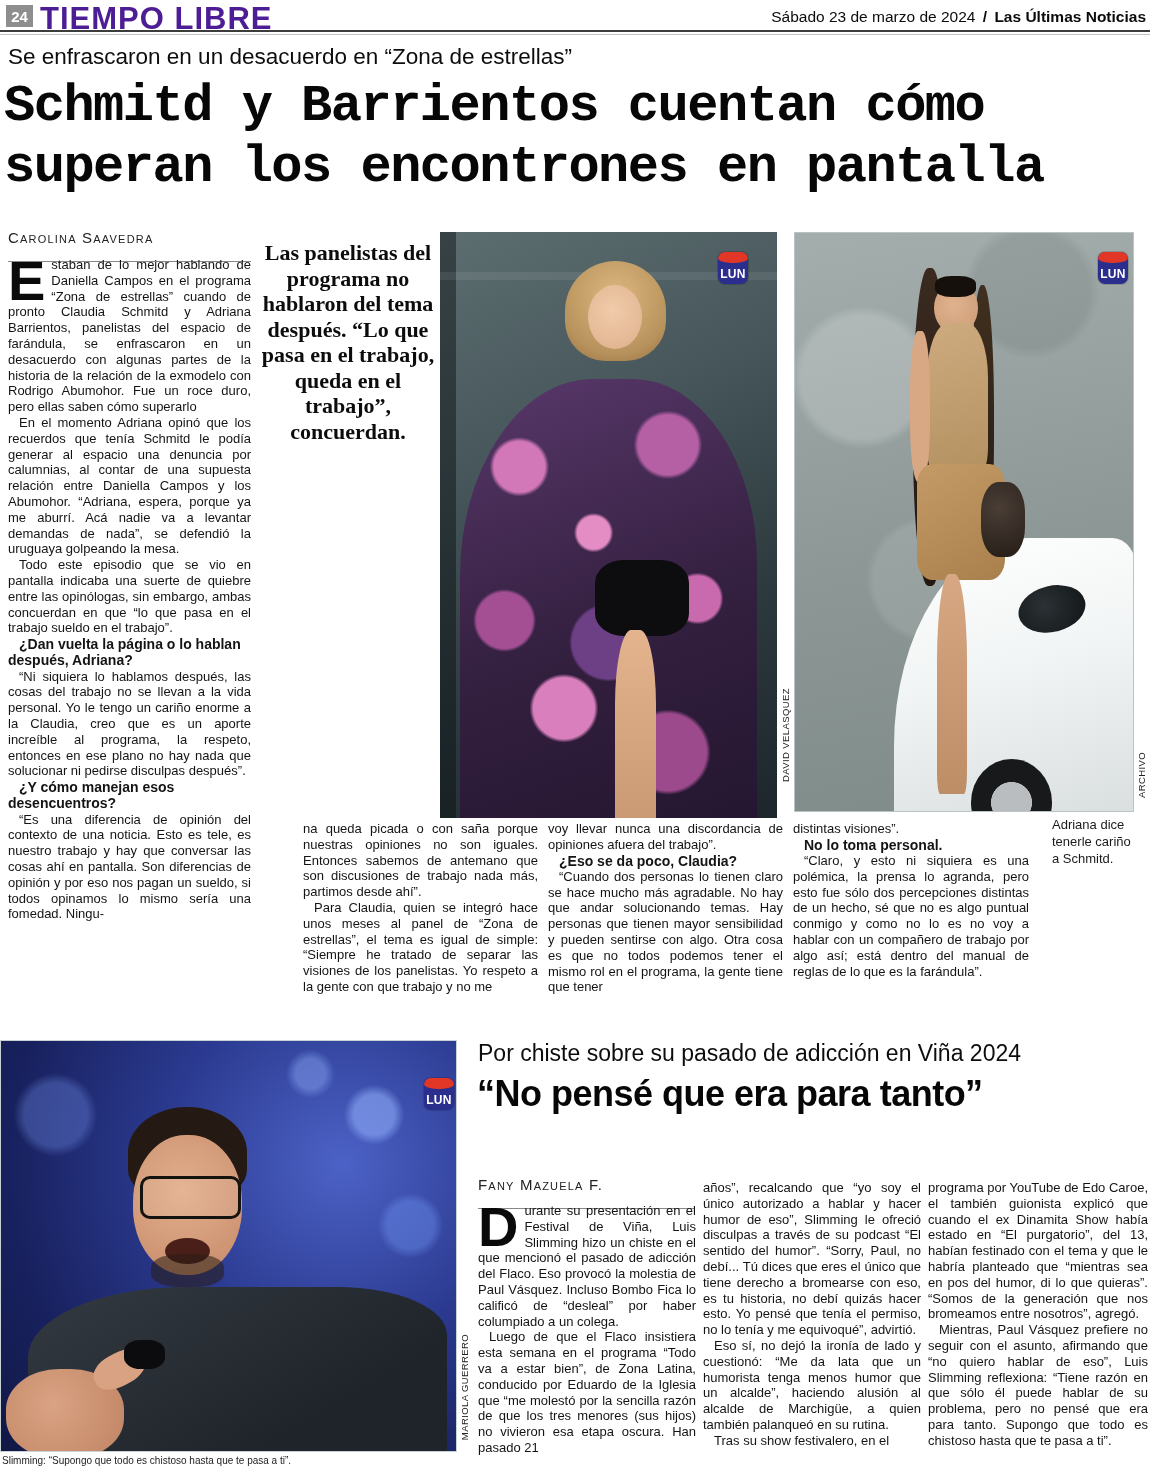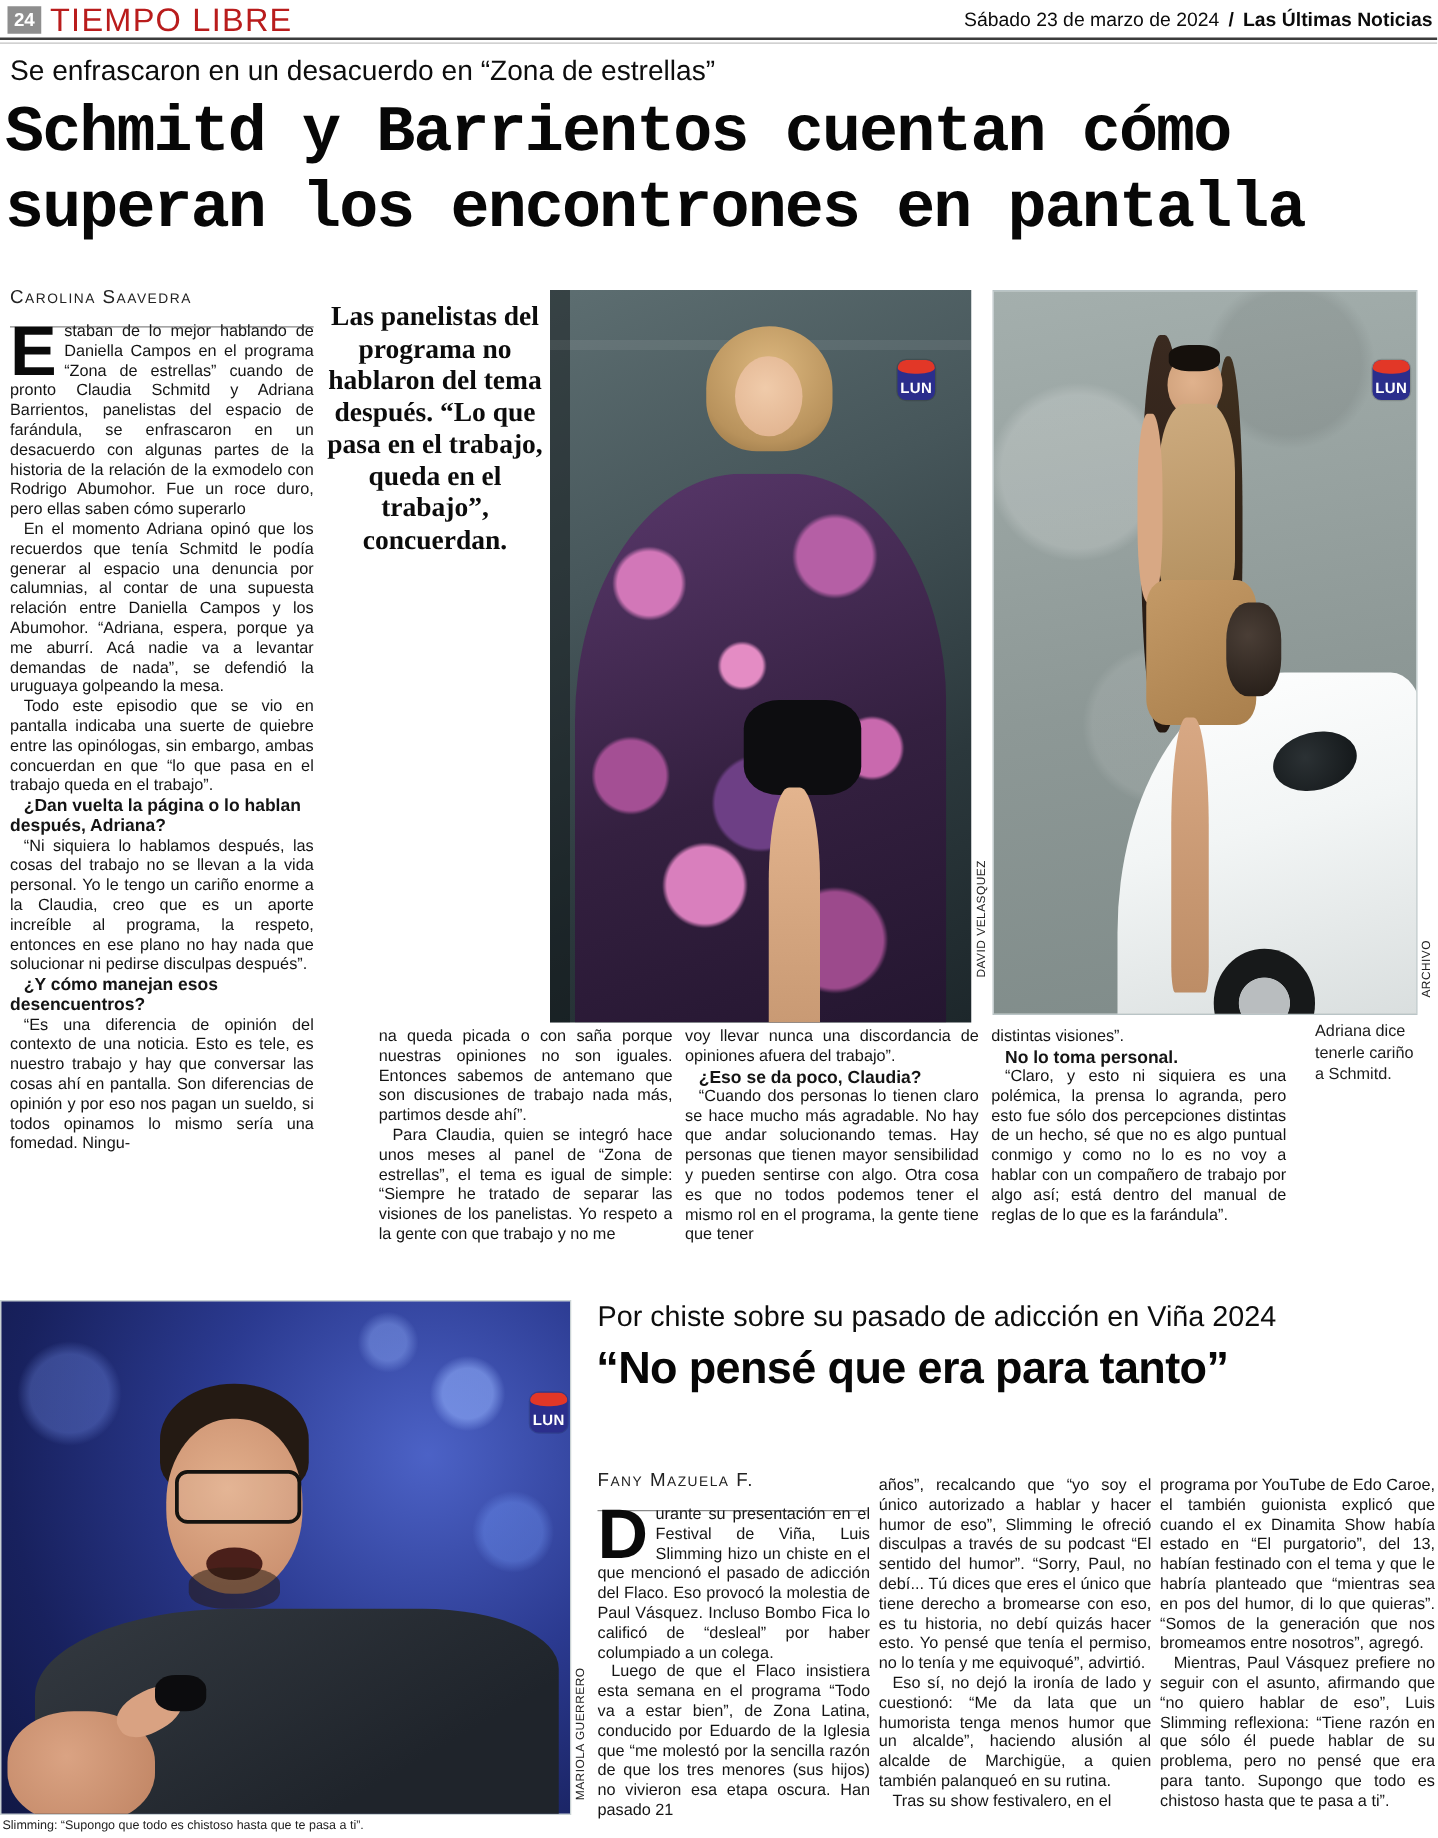--- a/index.html
+++ b/index.html
@@ -3,21 +3,21 @@
 <meta charset="utf-8">
 <style>
   html,body{margin:0;padding:0;background:#fff;}
   #page{position:relative;width:1150px;height:1470px;background:#fff;overflow:hidden;
         font-family:"Liberation Sans",sans-serif;color:#111;}
   .abs{position:absolute;}
 
   
   #pagenum{left:6px;top:5px;width:27px;height:22px;background:#8e8e8e;color:#fff;
            font-weight:bold;font-size:15px;display:flex;align-items:center;justify-content:center;}
-  #section-title{left:40px;top:1px;font-size:26px;font-weight:normal;letter-spacing:1px;color:#b91c1c;}
+  #section-title{left:40px;top:1px;font-size:31px;font-weight:bold;letter-spacing:1px;color:#4c1d95;}
   #header-right{right:4px;top:8px;font-size:15.5px;color:#0b0b0b;white-space:nowrap;}
   #header-right .dt{font-weight:normal;}
   #header-right .sep{font-weight:bold;margin:0 3px;}
   #header-right .paper{font-weight:bold;}
   #header-rule{left:0;top:30px;width:1150px;height:2px;background:#3c3c3c;}
   #header-rule2{left:0;top:34px;width:1150px;height:1px;background:#c2c2c2;}
 
   
   #a1-kicker{left:8px;top:44px;font-size:22.5px;color:#0d0d0d;}
   #a1-headline{left:4px;top:76px;width:1100px;font-size:52px;line-height:61px;font-weight:bold;
@@ -45,21 +45,21 @@
   #circle-note span{display:block;width:114px;text-align:right;padding-right:12px;margin-top:-8px;
                     font-size:12.5px;line-height:16px;color:#1c1c1c;}
 
   
   .photo{overflow:hidden;z-index:1;}
   .vcredit{writing-mode:vertical-rl;transform:rotate(180deg);font-size:9.5px;letter-spacing:.4px;
            color:#222;z-index:2;white-space:nowrap;}
   .caption{font-size:13px;line-height:17px;color:#1b1b1b;}
 
   .lun-badge{position:absolute;width:30px;height:32px;border-radius:7px;background:#2b2e8c;
-             z-index:4;overflow:hidden;box-shadow:0 0 0 1px rgba(0,0,0,.15);margin-top:36px;}
+             z-index:4;overflow:hidden;box-shadow:0 0 0 1px rgba(0,0,0,.15);}
   .lun-badge .red{position:absolute;top:0;left:0;width:100%;height:11px;background:#e23727;
                   border-radius:0 0 45% 45%;}
   .lun-badge .txt{position:absolute;bottom:3px;left:0;width:100%;text-align:center;color:#fff;
                   font-weight:bold;font-size:12px;letter-spacing:.3px;}
 
   
   #photo1{left:440px;top:232px;width:337px;height:586px;
           background:linear-gradient(155deg,#5d6e71 0%,#46565a 35%,#2b383c 70%,#1d272b 100%);}
   #photo1 .frame{position:absolute;left:0;top:0;width:16px;height:100%;background:rgba(8,14,16,.45);}
   #photo1 .shelf{position:absolute;left:0;top:40px;width:100%;height:8px;background:rgba(255,255,255,.08);}
@@ -176,21 +176,21 @@
   <div class="abs" id="a1-kicker">Se enfrascaron en un desacuerdo en “Zona de estrellas”</div>
   <div class="abs" id="a1-headline">
     <div>Schmitd y Barrientos cuentan cómo</div>
     <div>superan los encontrones en pantalla</div>
   </div>
   <div class="abs byline" id="a1-byline">Carolina Saavedra</div>
 
   <div class="abs body-col" id="a1-col1">
     <p><span class="dropcap">E</span><span>staban de lo mejor hablando de Daniella Campos en el programa “Zona de estrellas” cuando de pronto Claudia Schmitd y Adriana Barrientos, panelistas del espacio de farándula, se enfrascaron en un desacuerdo con algunas partes de la historia de la relación de la exmodelo con Rodrigo Abumohor. Fue un roce duro, pero ellas saben cómo superarlo</span></p>
     <p class="ind">En el momento Adriana opinó que los recuerdos que tenía Schmitd le podía generar al espacio una denuncia por calumnias, al contar de una supuesta relación entre Daniella Campos y los Abumohor. “Adriana, espera, porque ya me aburrí. Acá nadie va a levantar demandas de nada”, se defendió la uruguaya golpeando la mesa.</p>
-    <p class="ind">Todo este episodio que se vio en pantalla indicaba una suerte de quiebre entre las opinólogas, sin embargo, ambas concuerdan en que “lo que pasa en el trabajo queda en el trabajo”.</p>
+    <p class="ind">Todo este episodio que se vio en pantalla indicaba una suerte de quiebre entre las opinólogas, sin embargo, ambas concuerdan en que “lo que pasa en el trabajo sueldo en el trabajo”.</p>
     <p class="q">¿Dan vuelta la página o lo hablan después, Adriana?</p>
     <p class="ind">“Ni siquiera lo hablamos después, las cosas del trabajo no se llevan a la vida personal. Yo le tengo un cariño enorme a la Claudia, creo que es un aporte increíble al programa, la respeto, entonces en ese plano no hay nada que solucionar ni pedirse disculpas después”.</p>
     <p class="q">¿Y cómo manejan esos desencuentros?</p>
     <p class="ind">“Es una diferencia de opinión del contexto de una noticia. Esto es tele, es nuestro trabajo y hay que conversar las cosas ahí en pantalla. Son diferencias de opinión y por eso nos pagan un sueldo, si todos opinamos lo mismo sería una fomedad. Ningu-</p>
   </div>
 
   <div class="abs" id="pullquote">Las panelistas del programa no hablaron del tema después. “Lo que pasa en el trabajo, queda en el trabajo”, concuerdan.</div>
 
   <div class="abs photo" id="photo1">
     <div class="frame"></div>

